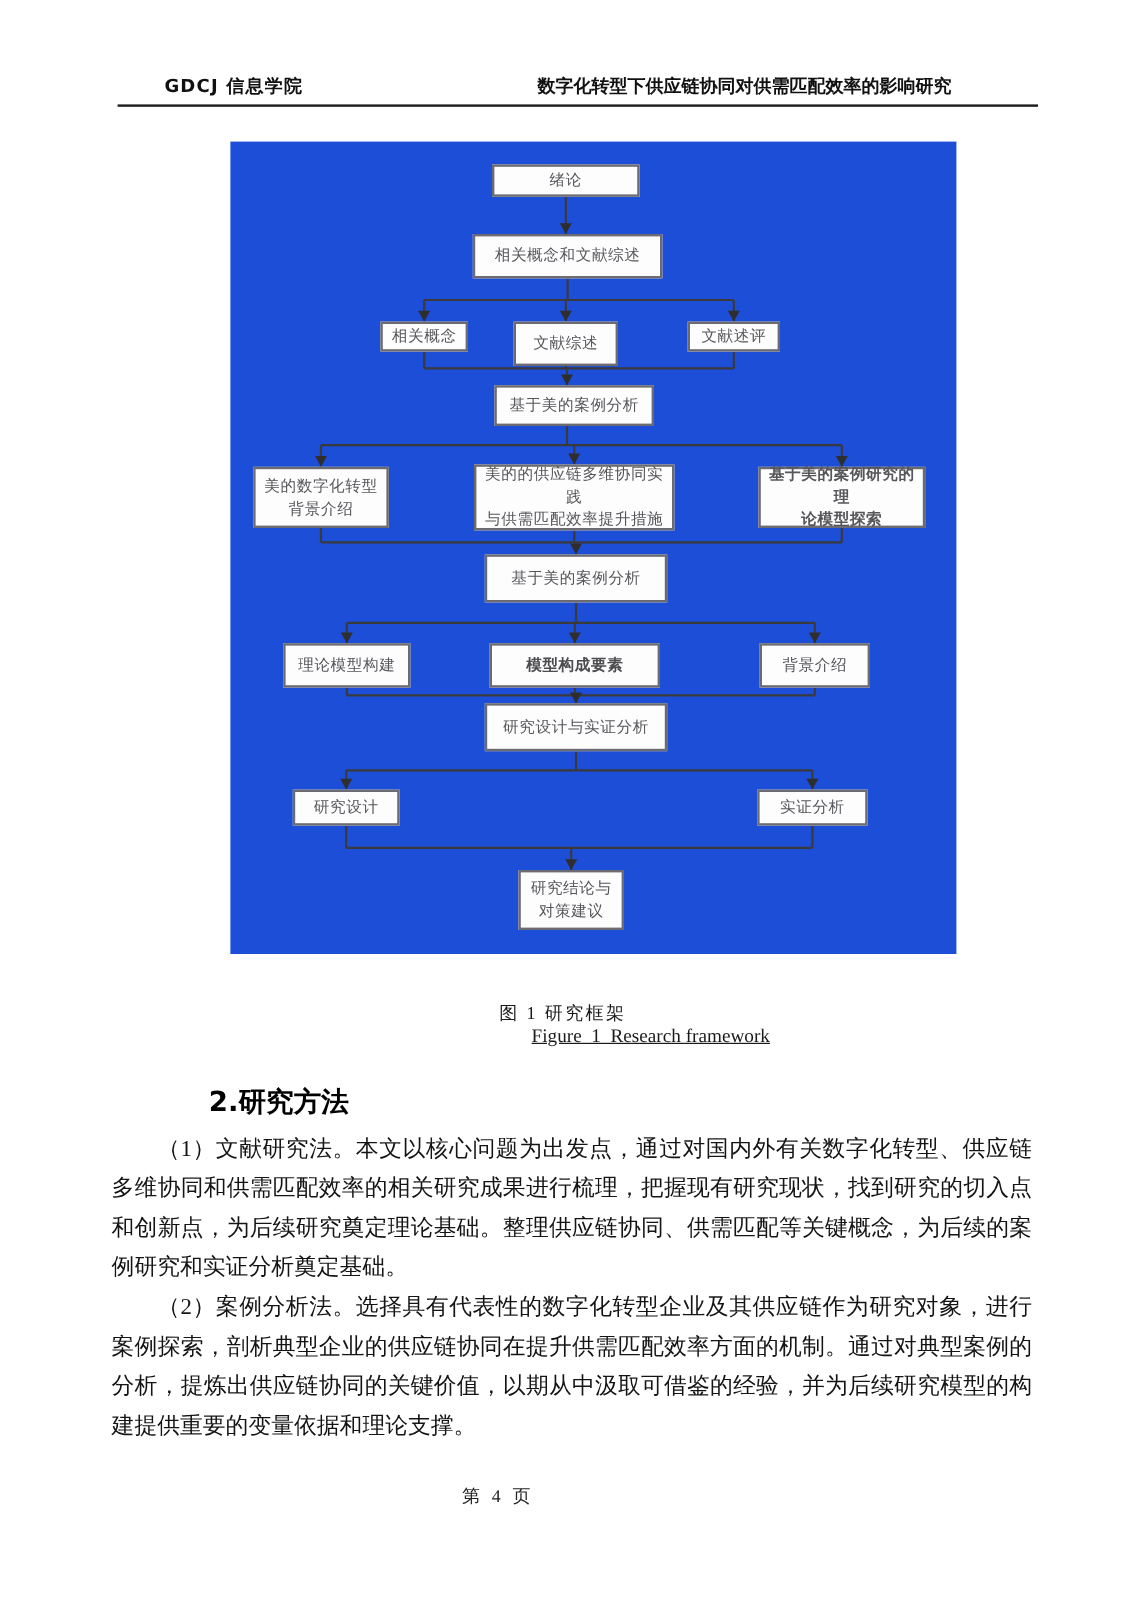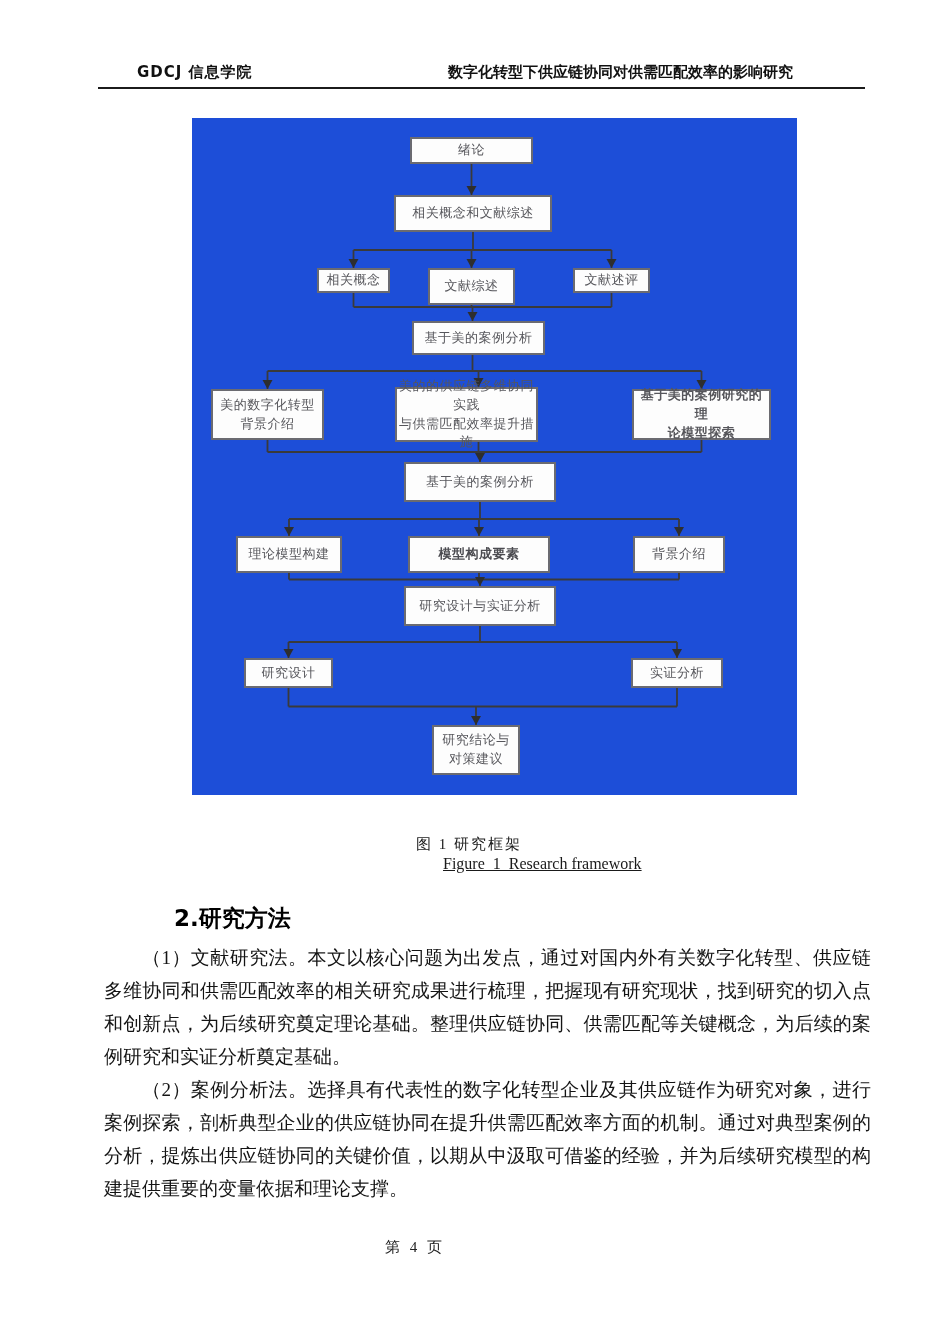--- a/index.html
+++ b/index.html
@@ -22,21 +22,21 @@
         white-space:pre-line;letter-spacing:0.5px;padding:1px 2px;}
   .node.bold{font-weight:700;color:#4b4b50;}
 
   
   .cap-zh{position:absolute;left:0;right:12px;top:835px;text-align:center;font-size:15px;letter-spacing:2px;white-space:pre;}
   .cap-en{position:absolute;left:443px;top:855px;font-size:16px;white-space:pre;text-decoration:underline;}
 
   
   .sec-heading{position:absolute;left:174px;top:903px;font-family:"DejaVu Sans","Liberation Sans",sans-serif;
                font-size:23px;font-weight:700;color:#000;}
-  .body-text{position:absolute;left:104px;top:941px;width:767px;font-size:19px;line-height:33px;
+  .body-text{position:absolute;left:93px;top:941px;width:767px;font-size:19px;line-height:33px;
              text-align:justify;color:#141414;}
   .body-text p{margin:0;text-indent:2em;}
 
   
   .footer{position:absolute;left:370px;top:1238px;width:90px;text-align:center;font-size:15px;
           letter-spacing:3px;white-space:pre;color:#222;}
 </style>
 </head>
 <body>
 
@@ -105,21 +105,21 @@
         <polygon points="279,598 289,598 284,607" fill="#2e2e2e"></polygon>
       </svg>
   <div class="node" style="left: 218px; top: 19px; width: 123px; height: 27px;">绪论</div>
       <div class="node" style="left: 202px; top: 77px; width: 158px; height: 37px;">相关概念和文献综述</div>
       <div class="node" style="left: 125px; top: 150px; width: 73px; height: 25px;">相关概念</div>
       <div class="node" style="left: 236px; top: 150px; width: 87px; height: 37px;">文献综述</div>
       <div class="node" style="left: 381px; top: 150px; width: 77px; height: 25px;">文献述评</div>
       <div class="node" style="left: 220px; top: 203px; width: 133px; height: 34px;">基于美的案例分析</div>
       <div class="node" style="left: 19px; top: 271px; width: 113px; height: 51px;">美的数字化转型
 背景介绍</div>
-      <div class="node" style="left: 203px; top: 269px; width: 143px; height: 55px;">美的的供应链多维协同实践
+      <div class="node" style="left: 203px; top: 269px; width: 167px; height: 55px;">美的的供应链多维协同实践
 与供需匹配效率提升措施</div>
       <div class="node" style="left: 440px; top: 271px; width: 139px; height: 51px; font-weight: bold;">基于美的案例研究的理
 论模型探索</div>
       <div class="node" style="left: 212px; top: 344px; width: 152px; height: 40px;">基于美的案例分析</div>
       <div class="node" style="left: 44px; top: 418px; width: 106px; height: 37px;">理论模型构建</div>
       <div class="node bold" style="left: 216px; top: 418px; width: 142px; height: 37px;">模型构成要素</div>
       <div class="node" style="left: 441px; top: 418px; width: 92px; height: 37px;">背景介绍</div>
       <div class="node" style="left: 212px; top: 468px; width: 152px; height: 40px;">研究设计与实证分析</div>
       <div class="node" style="left: 52px; top: 540px; width: 89px; height: 30px;">研究设计</div>
       <div class="node" style="left: 439px; top: 540px; width: 92px; height: 30px;">实证分析</div>

